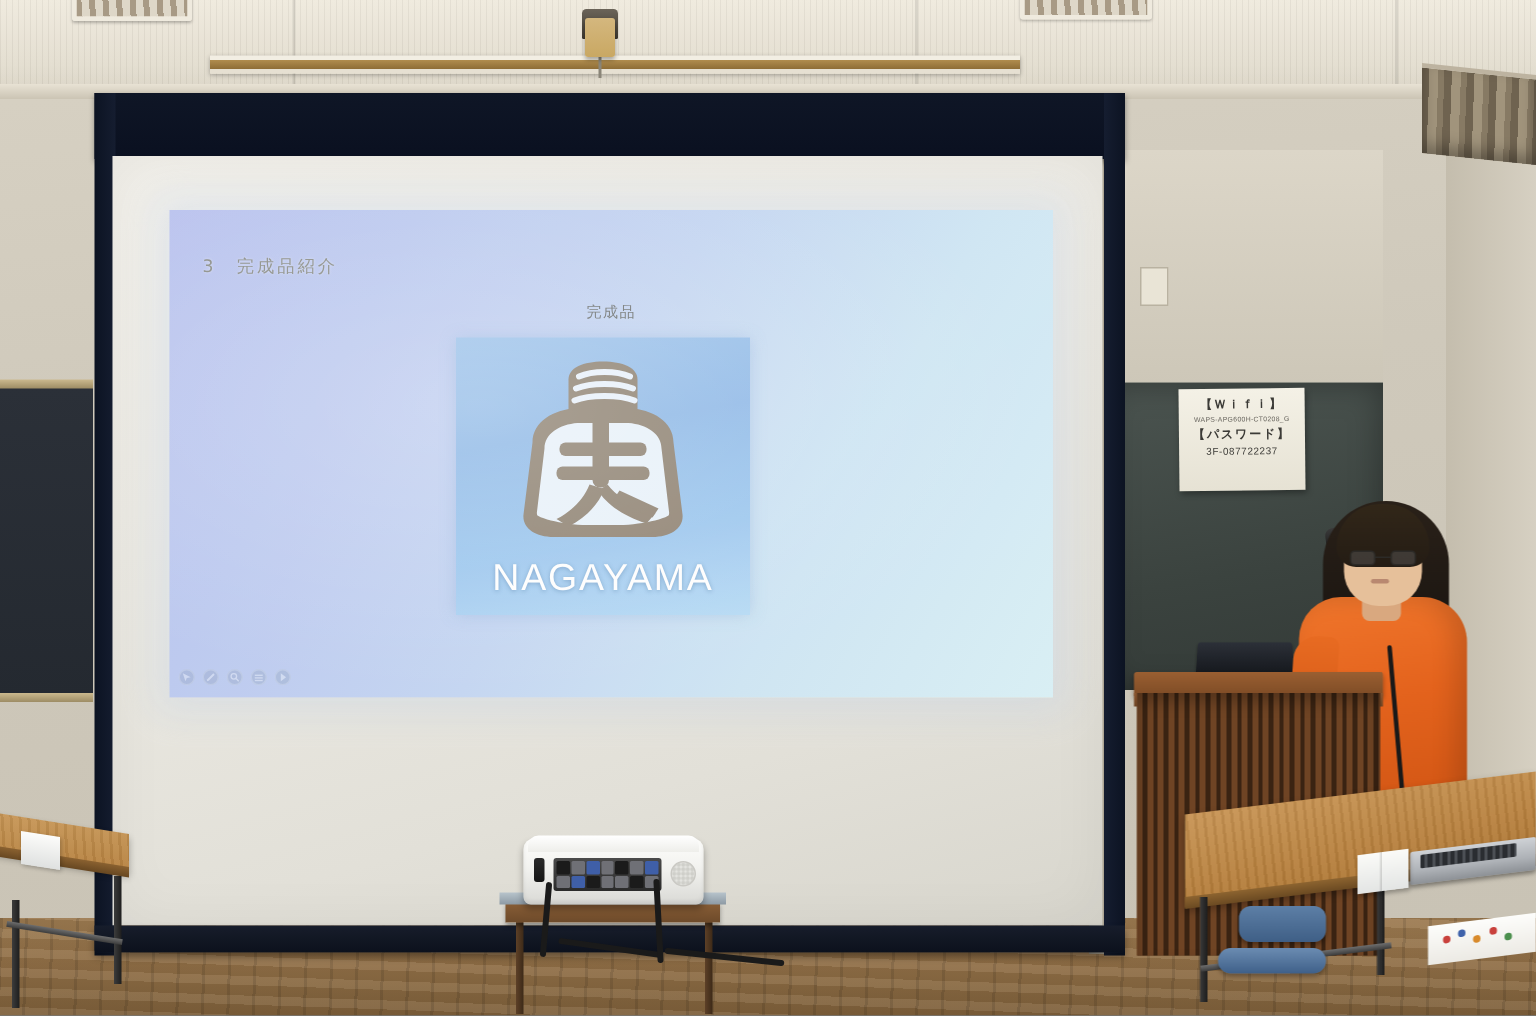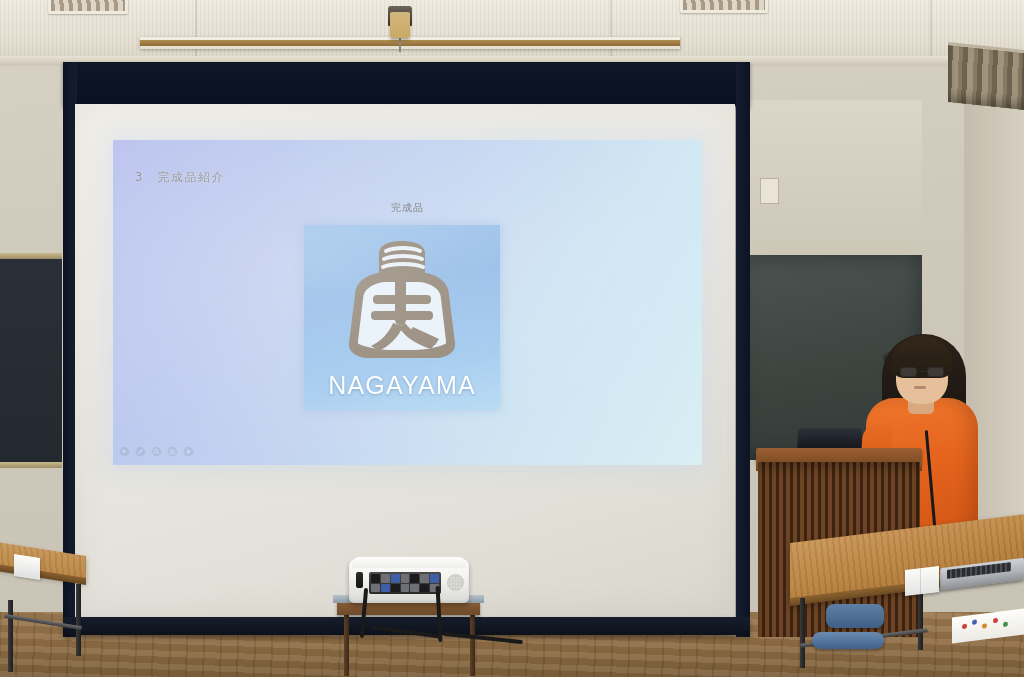--- a/index.html
+++ b/index.html
@@ -468,20 +468,26 @@
 
   <div class="left-board"></div>
   <div class="left-board-rail" style="top:253px;"></div>
   <div class="left-board-rail" style="top:462px;"></div>
 
   <div class="right-wall-panel"></div>
   <div class="right-board"></div>
   <div class="door-frame"></div>
   <div class="small-sign"></div>
 
+  <div class="wifi-sign">
+    <div class="wifi-head">【Ｗｉｆｉ】</div>
+    <div class="wifi-sub">WAPS-APG600H-CT0208_G</div>
+    <div class="wifi-head">【パスワード】</div>
+    <div class="wifi-pass">3F-087722237</div>
+  </div>
 
   <div class="screen-housing"></div>
   <div class="screen-side-l"></div>
   <div class="screen-side-r"></div>
   <div class="screen-surface"></div>
   <div class="screen-bottombar"></div>
 
   <div class="slide">
     <div class="slide-heading">3　完成品紹介</div>
     <div class="slide-caption">完成品</div>

